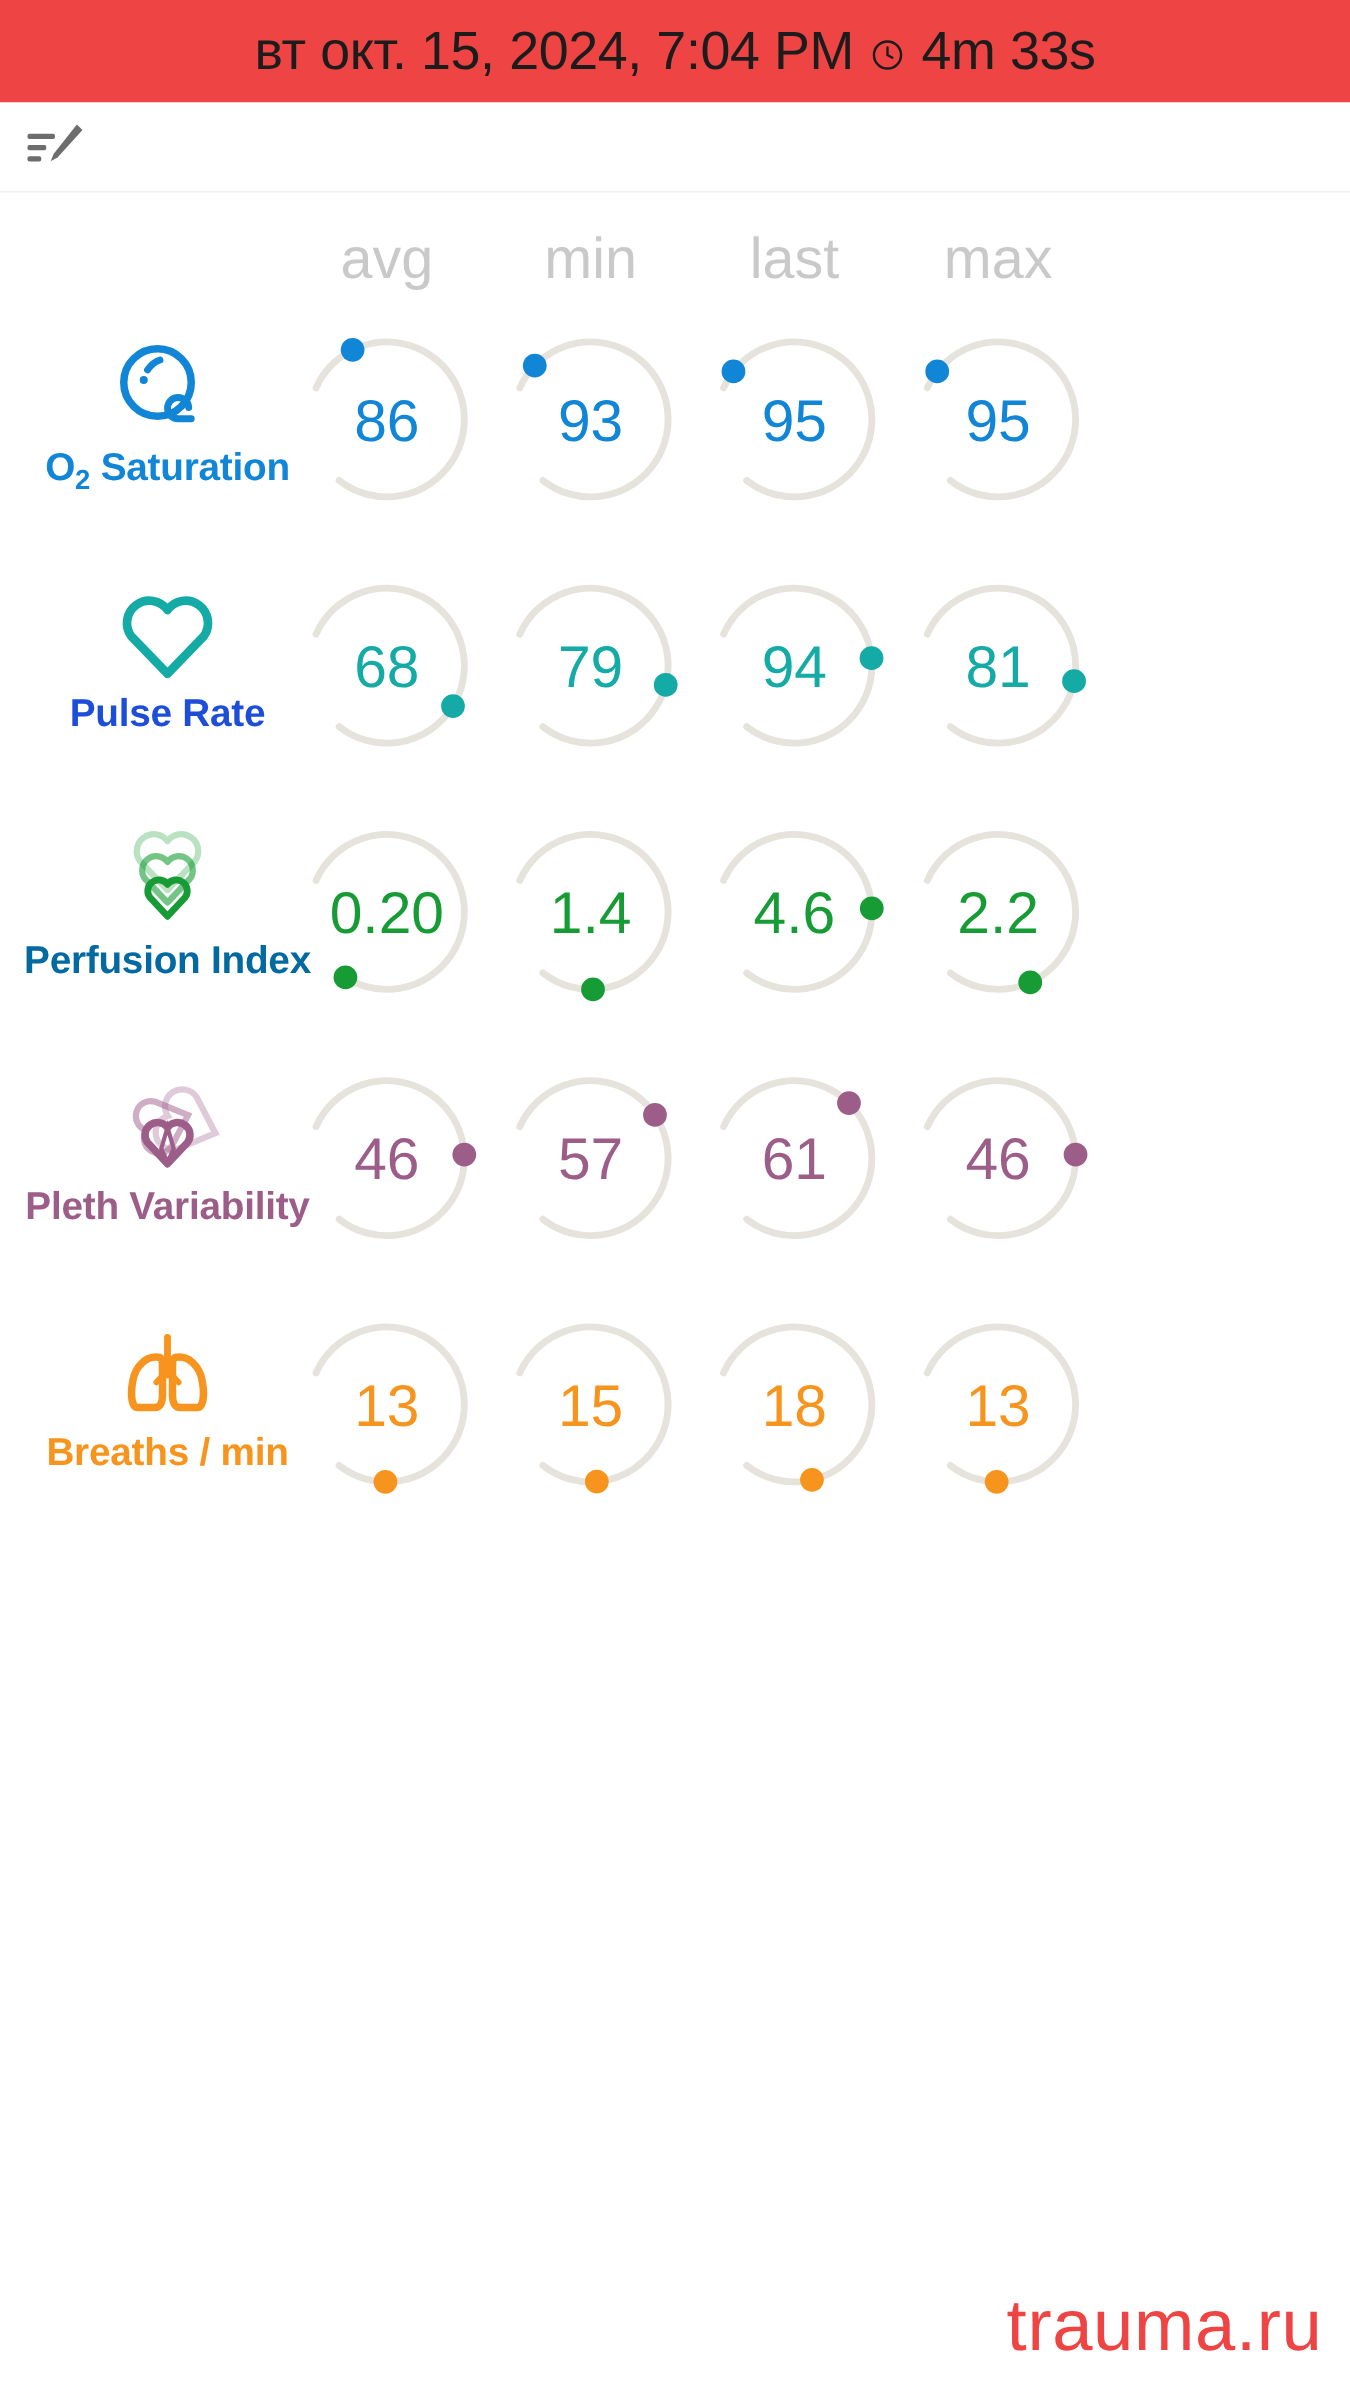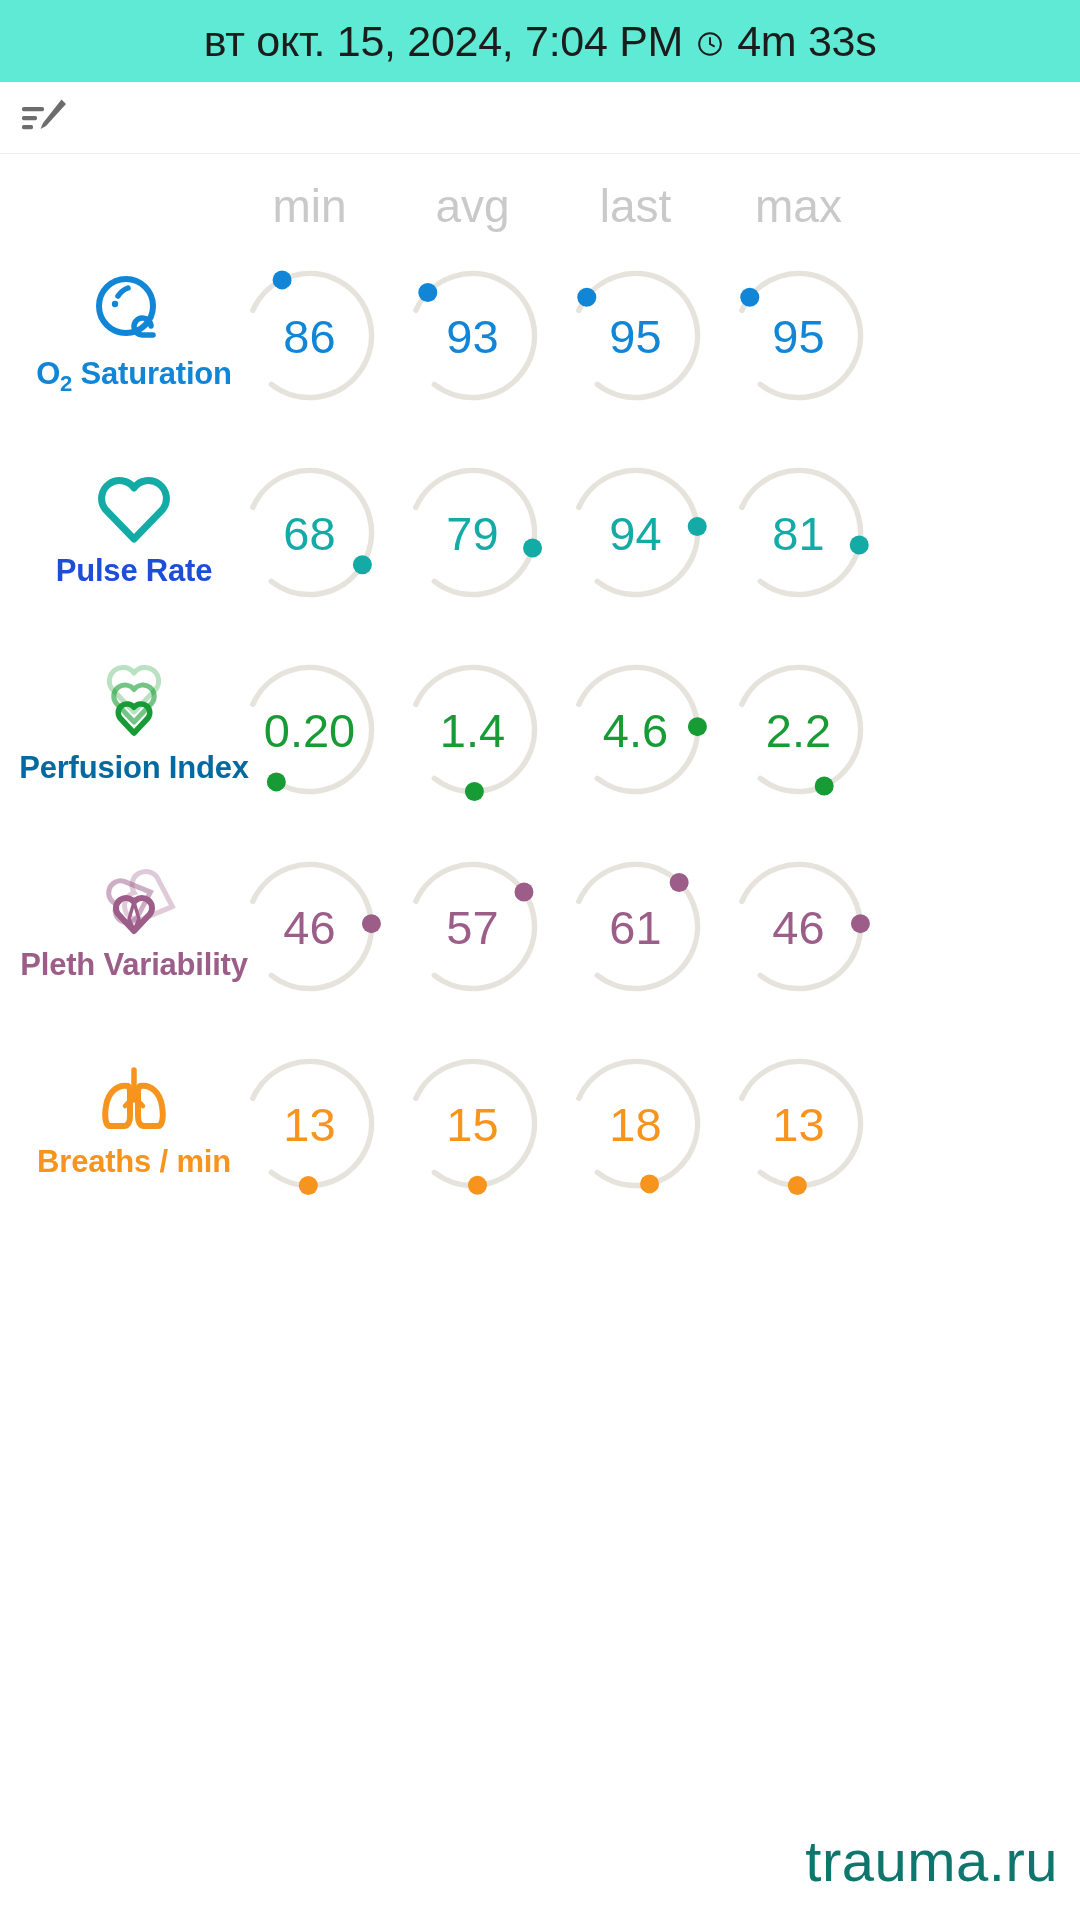--- a/index.html
+++ b/index.html
@@ -127,21 +127,21 @@
     color: #e7c5bb;
     font-family: "Liberation Sans", sans-serif;
     letter-spacing: 0.5px;
   }
 </style>
 </head>
 <body>
 
 <div id="app">
 
-  <div class="titlebar" style="background: #5eead4;">
+  <div class="titlebar" style="background: #ef4444;">
     <span class="titlebar-text">вт окт. 15, 2024, 7:04 PM</span>
     <span class="clock-glyph">
       <svg viewBox="0 0 24 24" width="26" height="26">
         <circle cx="12" cy="12" r="10" fill="none" stroke="#1c1c1c" stroke-width="1.8"></circle>
         <path d="M12 6.5 L12 12 L15.6 14" fill="none" stroke="#1c1c1c" stroke-width="1.8" stroke-linecap="round"></path>
       </svg>
     </span>
     <span class="titlebar-text">4m 33s</span>
   </div>
 
@@ -154,24 +154,24 @@
         <path d="M41.5 3.5 L46 8 L26 30 L20.5 33 L23 27 Z" fill="#6d6d6d"></path>
       </svg>
     </span>
   </div>
 
   <div class="grid">
 
     <div class="col-headers">
       <div class="label-col"></div>
       <div class="val-col">
+        <span class="col-head-text" style="color: rgb(201, 201, 201);">avg</span>
+      </div>
+      <div class="val-col">
         <span class="col-head-text" style="color: rgb(201, 201, 201);">min</span>
-      </div>
-      <div class="val-col">
-        <span class="col-head-text" style="color: rgb(201, 201, 201);">avg</span>
       </div>
       <div class="val-col">
         <span class="col-head-text" style="color: rgb(201, 201, 201);">last</span>
       </div>
       <div class="val-col">
         <span class="col-head-text" style="color: rgb(201, 201, 201);">max</span>
       </div>
     </div>
 
     <div id="rows-host">
@@ -367,14 +367,14 @@
             <svg class="gauge" viewBox="0 0 163 163">
               <path d="M 43.33 130.36 A 62 62 0 1 0 24.86 56.28" fill="none" stroke="#e6e3dc" stroke-width="5.5" stroke-linecap="round"></path>
               <text class="gauge-value" x="81.5" y="98.5" text-anchor="middle" fill="#f7941e">13</text>
               <circle cx="80.33" cy="143.49" r="9.5" fill="#f7941e"></circle>
             </svg>
           </div>
         </div>
       </div>
   </div>
 
-  <div class="watermark" style="color: #0f766e;">trauma.ru</div>
+  <div class="watermark" style="color: #ef4444;">trauma.ru</div>
 </div>
 
 </body></html>

